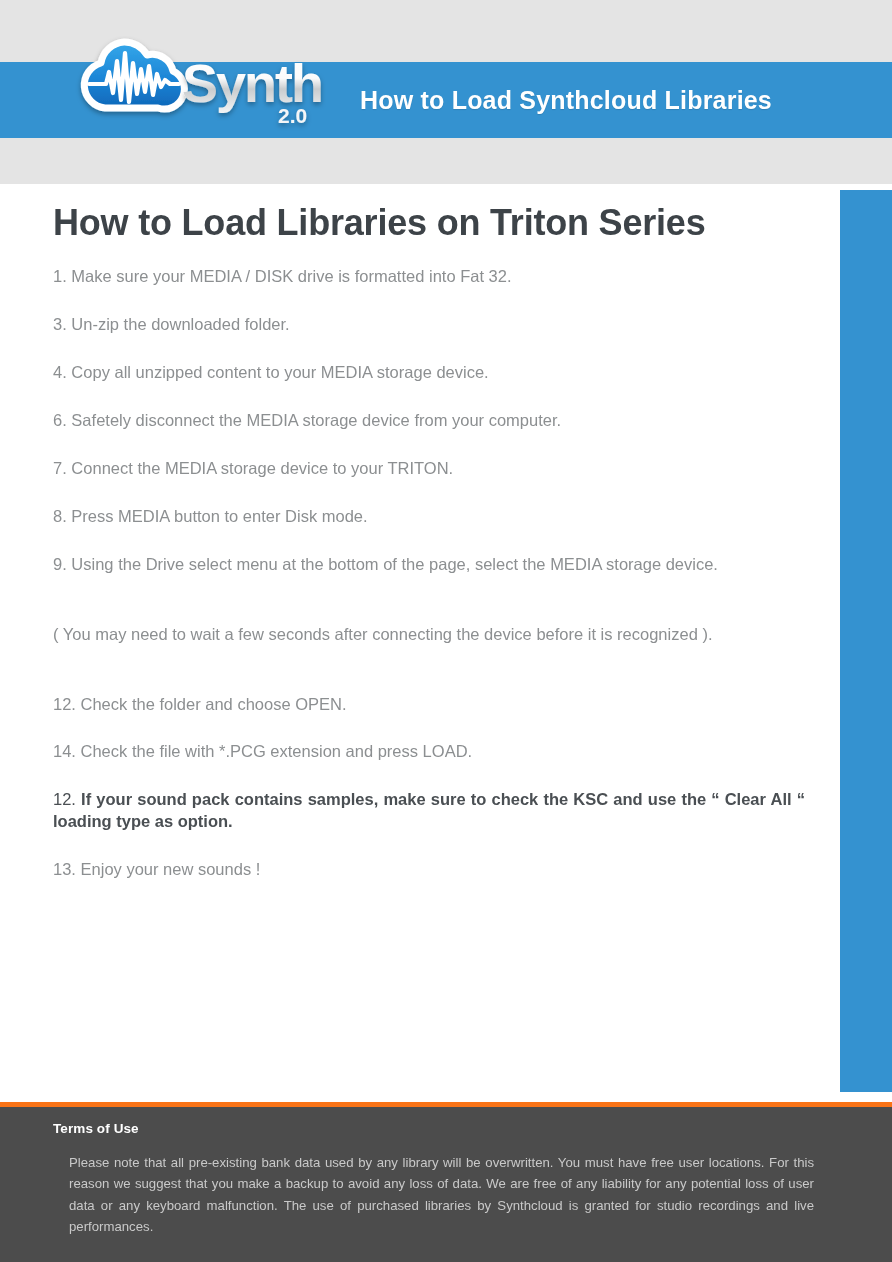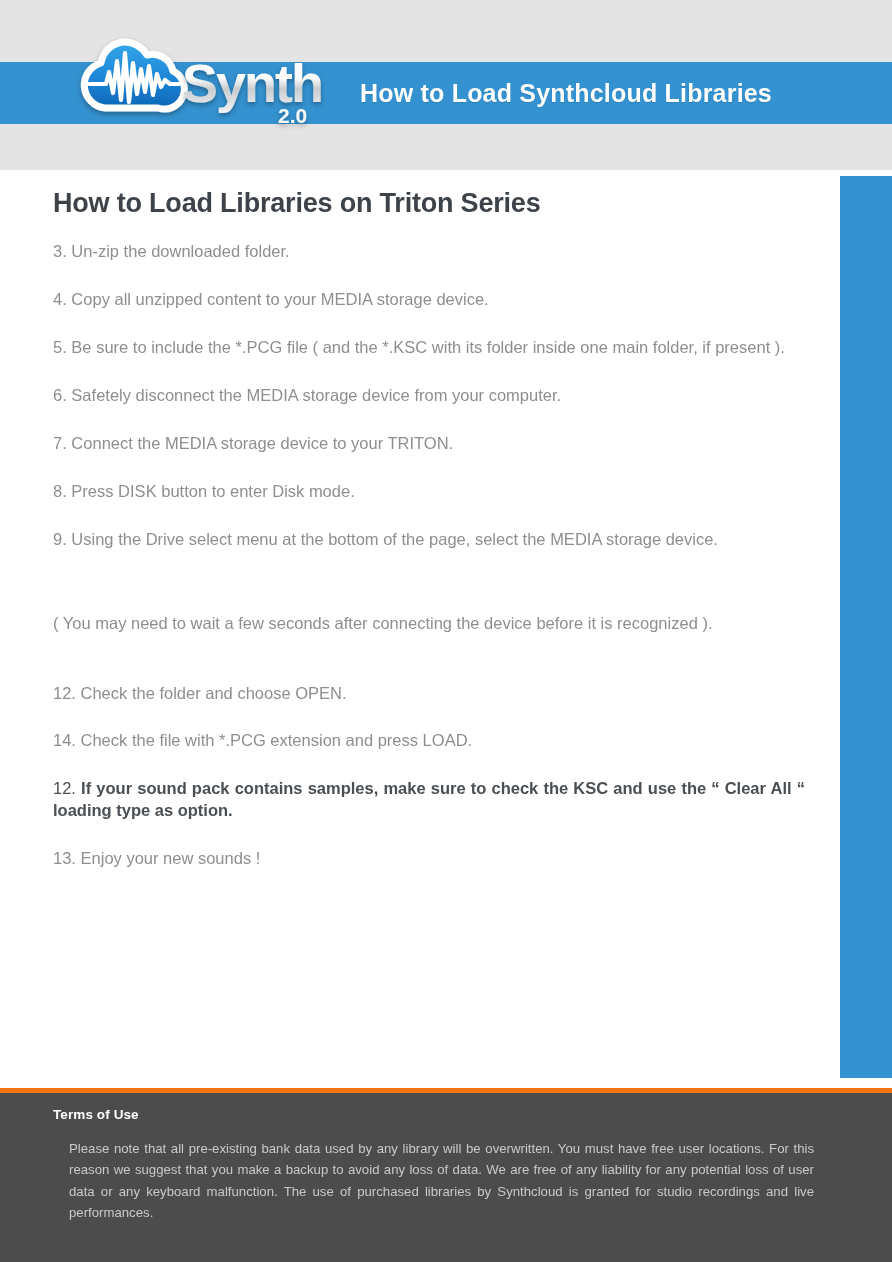--- a/index.html
+++ b/index.html
@@ -19,21 +19,21 @@
 
   
   .top-strip {
     height: 62px;
     background: #e4e4e4;
     width: 100%;
   }
 
   
   .header-bar {
-    height: 62px;
+    height: 76px;
     background: #3492d0;
     width: 100%;
     position: relative;
     display: flex;
     align-items: center;
   }
   .header-title {
     color: #ffffff;
     font-size: 25px;
     font-weight: bold;
@@ -68,21 +68,21 @@
     background: #ffffff;
     min-height: 918px;
   }
 
   .content {
     width: 790px;
     padding: 18px 0 0 53px;
   }
 
   .page-title {
-    font-size: 27px;
+    font-size: 36px;
     font-weight: bold;
     color: #3d4348;
     margin: 0 0 22px 0;
     letter-spacing: -0.2px;
   }
 
   .step {
     font-size: 16.5px;
     line-height: 1.33;
     color: #8c8f91;
@@ -97,21 +97,21 @@
   }
   .step .num {
     font-weight: 400;
     color: #8c8f91;
   }
   .step.emph .num {
     color: #4a4f53;
     font-weight: 400;
   }
   .step.note {
-    margin-top: 62px;
+    margin-top: 48px;
     margin-bottom: 48px;
   }
 
   
   .side-panel {
     position: absolute;
     left: 840px;
     top: 6px;
     width: 60px;
     height: 902px;
@@ -195,26 +195,26 @@
 
 <div class="page">
 
   <div class="side-panel"></div>
 
   <div class="content">
 
     <h1 class="page-title">How to Load Libraries on Triton Series</h1>
 
     <div id="steps-top">
+        <p class="step"><span class="num">1. </span><span>Make sure your MEDIA / DISK drive is formatted into Fat 32.</span></p>
         <p class="step"><span class="num">3. </span><span>Un-zip the downloaded folder.</span></p>
         <p class="step"><span class="num">4. </span><span>Copy all unzipped content to your MEDIA storage device.</span></p>
-        <p class="step"><span class="num">5. </span><span>Be sure to include the *.PCG file ( and the *.KSC with its folder inside one main folder, if present ).</span></p>
         <p class="step"><span class="num">6. </span><span>Safetely disconnect the MEDIA storage device from your computer.</span></p>
         <p class="step"><span class="num">7. </span><span>Connect the MEDIA storage device to your TRITON.</span></p>
-        <p class="step"><span class="num">8. </span><span>Press DISK button to enter Disk mode.</span></p>
+        <p class="step"><span class="num">8. </span><span>Press MEDIA button to enter Disk mode.</span></p>
         <p class="step"><span class="num">9. </span><span>Using the Drive select menu at the bottom of the page, select the MEDIA storage device.</span></p>
       </div>
 
     <p class="step note">( You may need to wait a few seconds after connecting the device before it is recognized ).</p>
 
     <div id="steps-bottom">
         <p class="step"><span class="num">12. </span><span>Check the folder and choose OPEN.</span></p>
         <p class="step"><span class="num">14. </span><span>Check the file with *.PCG extension and press LOAD.</span></p>
         <p class="step emph"><span class="num">12. </span><span>If your sound pack contains samples, make sure to check the KSC and use the “ Clear All “ loading type as option.</span></p>
         <p class="step"><span class="num">13. </span><span>Enjoy your new sounds !</span></p>

